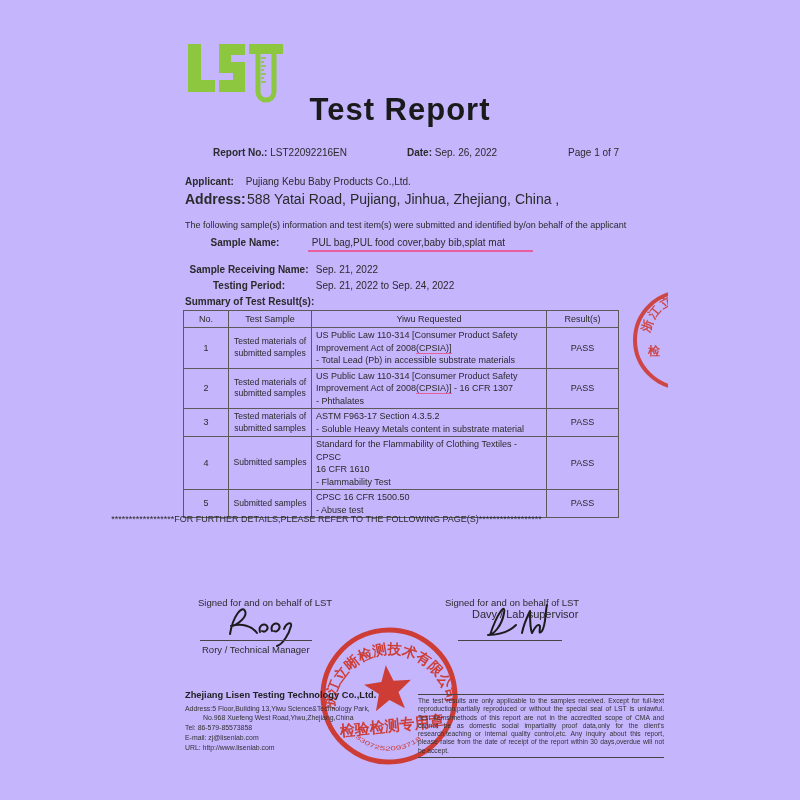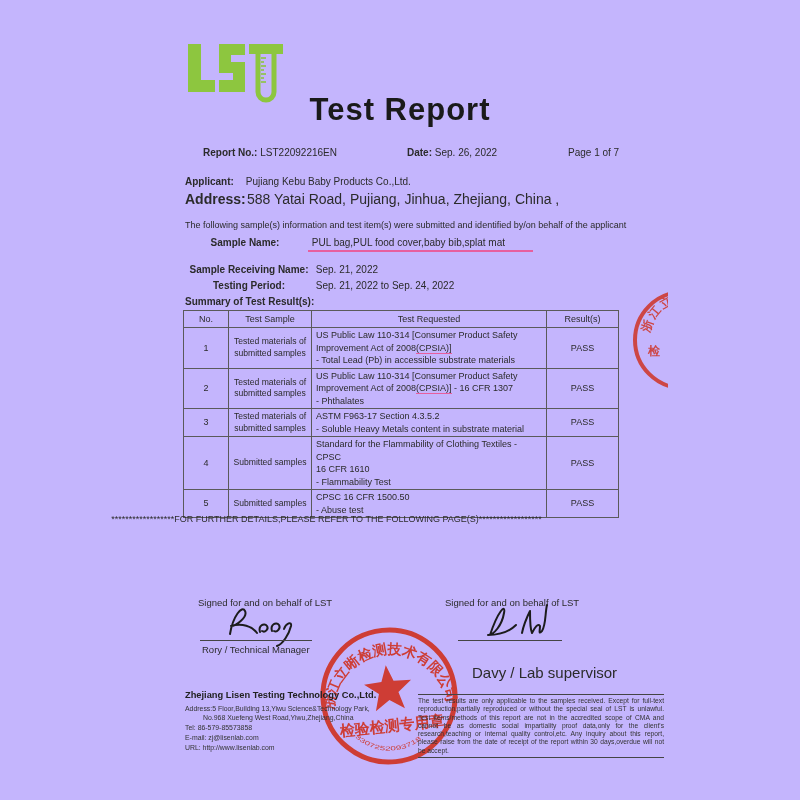--- a/index.html
+++ b/index.html
@@ -10,21 +10,21 @@
   
   .logo{left:186px;top:42px;width:110px;height:64px;}
 
   
   .title{left:0;top:92px;width:800px;text-align:center;font-size:31px;font-weight:700;
          letter-spacing:1px;color:#1a1a1a;}
 
   
   .meta{top:147px;font-size:10px;}
   .meta b{font-weight:700;}
-  .m-report{left:191px;padding-left:12px;}
+  .m-report{left:201px;padding-left:12px;}
   .m-date{left:407px;}
   .m-page{left:568px;}
 
   .lbl{font-weight:700;text-align:center;}
   .row-applicant{left:185px;top:176px;font-size:10px;}
   .row-address{left:185px;top:191px;font-size:14px;}
   .val-indent{display:inline-block;margin-left:10px;}
   .row-applicant .lbl{display:inline-block;width:48px;}
   .row-address .lbl{display:inline-block;width:48px;}
 
@@ -54,21 +54,21 @@
   .further{left:0;top:514px;width:653px;text-align:center;font-size:9px;letter-spacing:0;}
 
   
   .sig-head-l{left:198px;top:597px;font-size:9.5px;}
   .sig-head-r{left:445px;top:597px;font-size:9.5px;}
   .sig-svg-l{left:222px;top:602px;}
   .sig-svg-r{left:478px;top:599px;}
   .sig-line-l{left:200px;top:640px;width:112px;border-top:1px solid #444;height:0;}
   .sig-line-r{left:458px;top:640px;width:104px;border-top:1px solid #444;height:0;}
   .sig-name-l{left:202px;top:644px;font-size:9.5px;}
-  .sig-name-r{left:472px;top:664px;font-size:15px;}
+  .sig-name-r{left:472px;top:608px;font-size:11px;}
 
   
   .stamp-main{left:316px;top:623px;width:146px;height:146px;transform:rotate(-6deg);opacity:.92;}
   .stamp-edge{left:620px;top:285px;width:48px;height:112px;overflow:hidden;opacity:.85;}
 
   
   .f-company{left:185px;top:690px;font-size:9.3px;font-weight:600;color:#222;}
   .f-line{font-size:6.9px;line-height:9.6px;color:#333;}
   .f-a1{left:185px;top:704px;}
   .f-a2{left:203px;top:713px;}
@@ -155,21 +155,21 @@
       <colgroup>
         <col style="width:45px">
           <col style="width:83px">
           <col style="width:235px">
           <col style="width:72px">
       </colgroup>
       <thead>
         <tr>
           <th>No.</th>
           <th>Test Sample</th>
-          <th>Test Requested</th>
+          <th>Yiwu Requested</th>
           <th>Result(s)</th>
         </tr>
       </thead>
       <tbody>
           <tr>
             <td class="cell-no">1</td>
             <td class="cell-sample">Tested materials of submitted samples</td>
             <td class="cell-req">
               <div>US Public Law 110-314 [Consumer Product Safety</div>
               <div>Improvement Act of 2008<span class="pink-u">(CPSIA)]</span></div>

